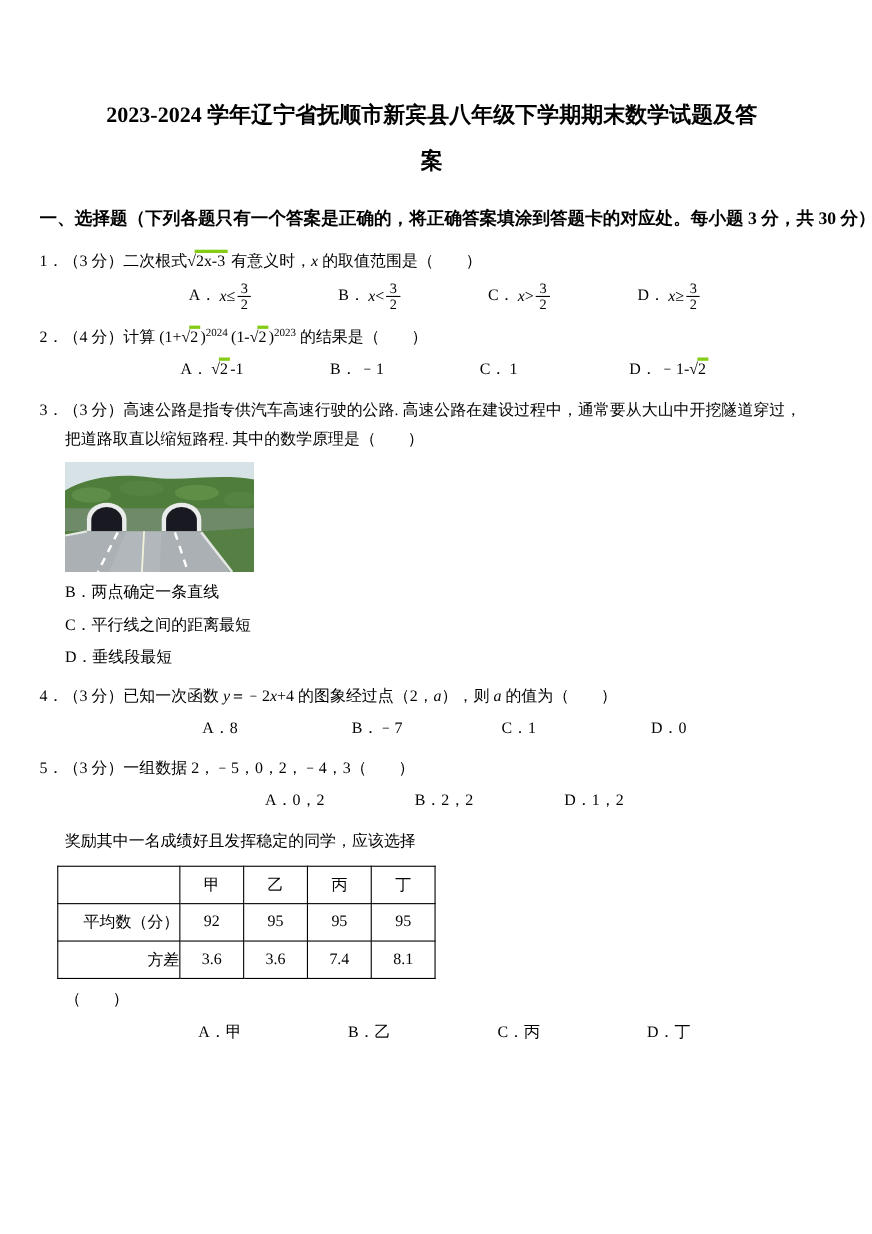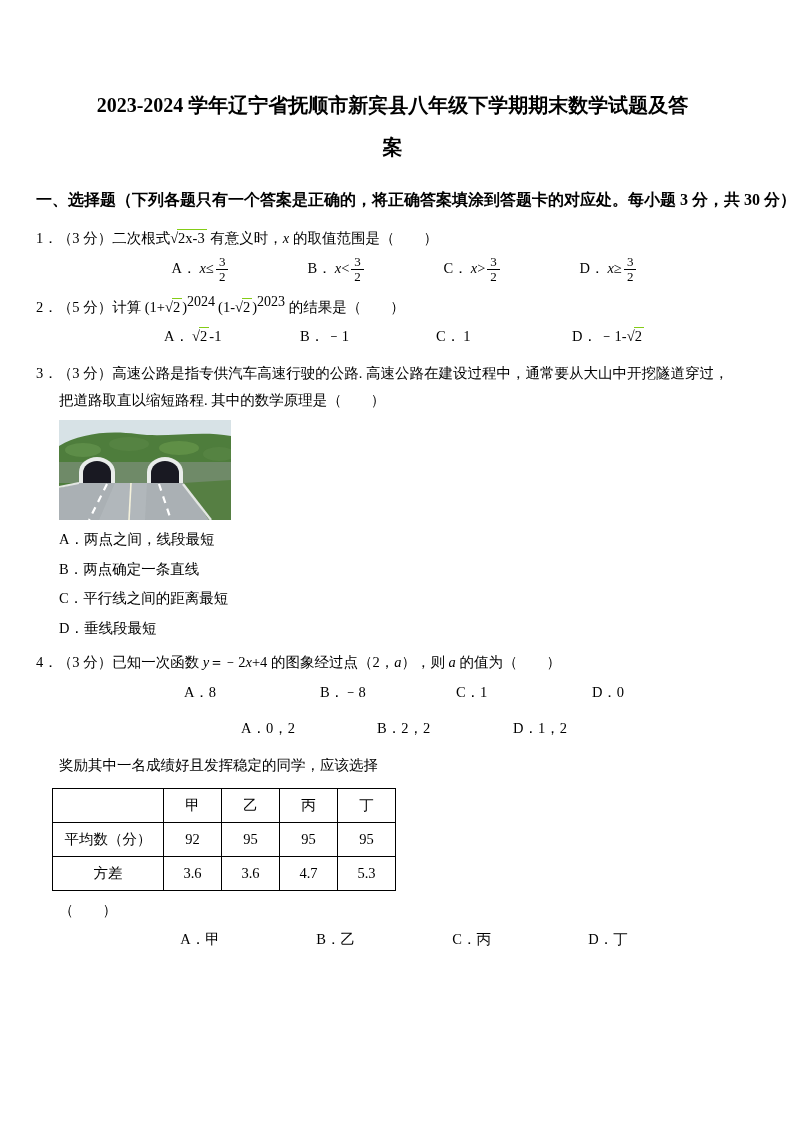--- a/index.html
+++ b/index.html
@@ -19,27 +19,27 @@
   .options-row .opt:last-child{width:auto;}
   .opt-label{margin-right:3px;}
   .opt-list{margin:2px 0 6px 0;}
   .opt-line{line-height:2.04;padding-left:23px;white-space:nowrap;}
   .frac{display:inline-block;vertical-align:middle;text-align:center;
         line-height:1.12;font-size:13px;margin-left:2px;}
   .frac .num{display:block;border-bottom:1px solid #000;padding:0 3px;}
   .frac .den{display:block;}
   .sqrt{white-space:nowrap;}
   .sqrt .rad{letter-spacing:-1px;}
-  .sqrt .cand{border-top:1px solid #84cc16;padding:0 2px 0 1px;}
-  sup{font-size:14px;line-height:1;vertical-align:super;}
+  .sqrt .cand{border-top:3px solid #84cc16;padding:0 2px 0 1px;}
+  sup{font-size:10px;line-height:1;vertical-align:super;}
   i{font-style:italic;}
   .photo{display:block;margin:5px 0 5px 23px;}
   .score-table{border-collapse:collapse;font-size:14.5px;margin:8px 0 6px 16px;}
   .score-table td{border:1px solid #000;text-align:center;padding:0;height:33px;}
-  .score-table td.rowhead{width:110px;}
+  .score-table td.rowhead{width:110px;text-align:right;}
   .score-table td.val{width:57px;}
   .paren-line{line-height:1.9;padding-left:23px;}
 </style>
 </head>
 <body>
 
 <div class="page">
 
   <h1 class="title"><span>2023-2024 学年辽宁省抚顺市新宾县八年级下学期期末数学试题及答</span><br><span>案</span></h1>
 
@@ -49,21 +49,21 @@
     <div class="stem-line"><span>1．（3 分）二次根式</span><span class="sqrt"><span class="rad">√</span><span class="cand">2x-3</span></span><span> 有意义时，</span><i>x</i><span> 的取值范围是（　　）</span></div>
     <div class="options-row">
       <span class="opt"><span class="opt-label">A．</span><i>x</i><span>≤</span><span class="frac"><span class="num">3</span><span class="den">2</span></span></span>
       <span class="opt"><span class="opt-label">B．</span><i>x</i><span>&lt;</span><span class="frac"><span class="num">3</span><span class="den">2</span></span></span>
       <span class="opt"><span class="opt-label">C．</span><i>x</i><span>&gt;</span><span class="frac"><span class="num">3</span><span class="den">2</span></span></span>
       <span class="opt"><span class="opt-label">D．</span><i>x</i><span>≥</span><span class="frac"><span class="num">3</span><span class="den">2</span></span></span>
     </div>
   </section>
 
   <section class="question">
-    <div class="stem-line"><span>2．（5 分）计算 </span><span>(1+</span><span class="sqrt"><span class="rad">√</span><span class="cand">2</span></span><span>)</span><sup>2024</sup><span style="margin-left:3px;">(1-</span><span class="sqrt"><span class="rad">√</span><span class="cand">2</span></span><span>)</span><sup>2023</sup><span> 的结果是（　　）</span></div>
+    <div class="stem-line"><span>2．（4 分）计算 </span><span>(1+</span><span class="sqrt"><span class="rad">√</span><span class="cand">2</span></span><span>)</span><sup>2024</sup><span style="margin-left:3px;">(1-</span><span class="sqrt"><span class="rad">√</span><span class="cand">2</span></span><span>)</span><sup>2023</sup><span> 的结果是（　　）</span></div>
     <div class="options-row">
       <span class="opt"><span class="opt-label">A．</span><span class="sqrt"><span class="rad">√</span><span class="cand">2</span></span><span>-1</span></span>
       <span class="opt"><span class="opt-label">B．</span><span>﹣1</span></span>
       <span class="opt"><span class="opt-label">C．</span><span>1</span></span>
       <span class="opt"><span class="opt-label">D．</span><span>﹣1-</span><span class="sqrt"><span class="rad">√</span><span class="cand">2</span></span></span>
     </div>
   </section>
 
   <section class="question">
     <div class="stem-line">3．（3 分）高速公路是指专供汽车高速行驶的公路. 高速公路在建设过程中，通常要从大山中开挖隧道穿过，</div>
@@ -85,38 +85,38 @@
       <path d="M0,68 L20,63 L124,63 L150,100 L0,100 Z" fill="#aab0b4"></path>
       <path d="M56,63 L88,63 L86,100 L40,100 Z" fill="#b6bcc0" opacity="0.6"></path>
       <path d="M48,64 L30,100" stroke="#ffffff" stroke-width="2.2" stroke-dasharray="7,6" fill="none"></path>
       <path d="M100,64 L112,100" stroke="#ffffff" stroke-width="2.2" stroke-dasharray="7,6" fill="none"></path>
       <path d="M72,63 L70,100" stroke="#f5f2dc" stroke-width="1.6" fill="none"></path>
       <path d="M124,64 L152,100" stroke="#e3e6e3" stroke-width="2.4" fill="none"></path>
       <path d="M0,67 L20,63" stroke="#e3e6e3" stroke-width="2" fill="none"></path>
     </svg>
 
     <div class="opt-list">
-      <div class="opt-line">A．两点之间，线段最短</div>
       <div class="opt-line">B．两点确定一条直线</div>
       <div class="opt-line">C．平行线之间的距离最短</div>
       <div class="opt-line">D．垂线段最短</div>
     </div>
   </section>
 
   <section class="question">
     <div class="stem-line"><span>4．（3 分）已知一次函数 </span><i>y</i><span>＝﹣2</span><i>x</i><span>+4 </span><span>的图象经过点（2，</span><i>a</i><span>），则 </span><i>a</i><span> 的值为（　　）</span></div>
     <div class="options-row">
       <span class="opt">A．8</span>
-      <span class="opt">B．﹣8</span>
+      <span class="opt">B．﹣7</span>
       <span class="opt">C．1</span>
       <span class="opt">D．0</span>
     </div>
   </section>
 
   <section class="question">
+    <div class="stem-line">5．（3 分）一组数据 2，﹣5，0，2，﹣4，3（　　）</div>
     <div class="options-row">
       <span class="opt">A．0，2</span>
       <span class="opt">B．2，2</span>
       <span class="opt">D．1，2</span>
     </div>
   </section>
 
   <section class="question">
     <div class="stem-line indent">奖励其中一名成绩好且发挥稳定的同学，应该选择</div>
 
@@ -133,22 +133,22 @@
           <td class="rowhead">平均数（分）</td>
           <td class="val">92</td>
           <td class="val">95</td>
           <td class="val">95</td>
           <td class="val">95</td>
         </tr>
         <tr>
           <td class="rowhead">方差</td>
           <td class="val">3.6</td>
           <td class="val">3.6</td>
-          <td class="val">4.7</td>
-          <td class="val">5.3</td>
+          <td class="val">7.4</td>
+          <td class="val">8.1</td>
         </tr>
       </tbody>
     </table>
 
     <div class="paren-line">（　　）</div>
 
     <div class="options-row">
       <span class="opt">A．甲</span>
       <span class="opt">B．乙</span>
       <span class="opt">C．丙</span>

